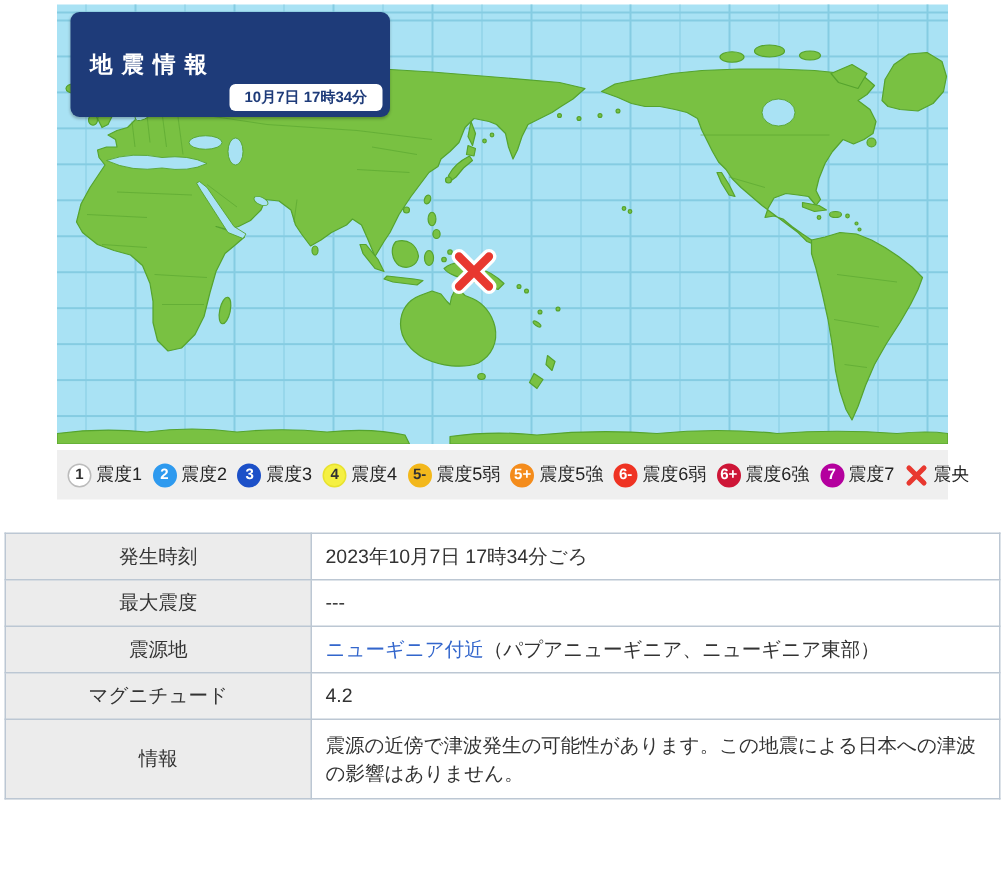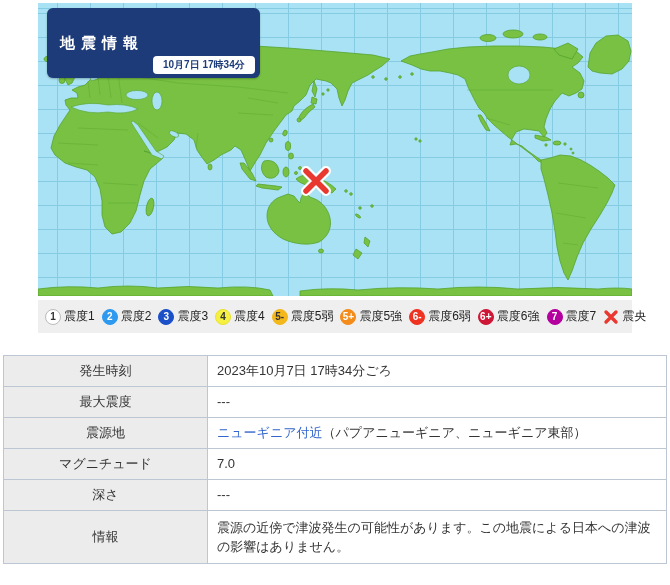--- a/index.html
+++ b/index.html
@@ -196,25 +196,21 @@
       <tr>
         <th class="lab">最大震度</th>
         <td class="val">---</td>
       </tr>
       <tr>
         <th class="lab">震源地</th>
         <td class="val"><a class="link">ニューギニア付近</a><span>（パプアニューギニア、ニューギニア東部）</span></td>
       </tr>
       <tr>
         <th class="lab">マグニチュード</th>
-        <td class="val">7.0</td>
-      </tr>
-      <tr>
-        <th class="lab">深さ</th>
-        <td class="val">---</td>
+        <td class="val">4.2</td>
       </tr>
       <tr class="tall">
         <th class="lab">情報</th>
         <td class="val">震源の近傍で津波発生の可能性があります。この地震による日本への津波の影響はありません。</td>
       </tr>
     </tbody>
   </table>
 
 </div>
 

